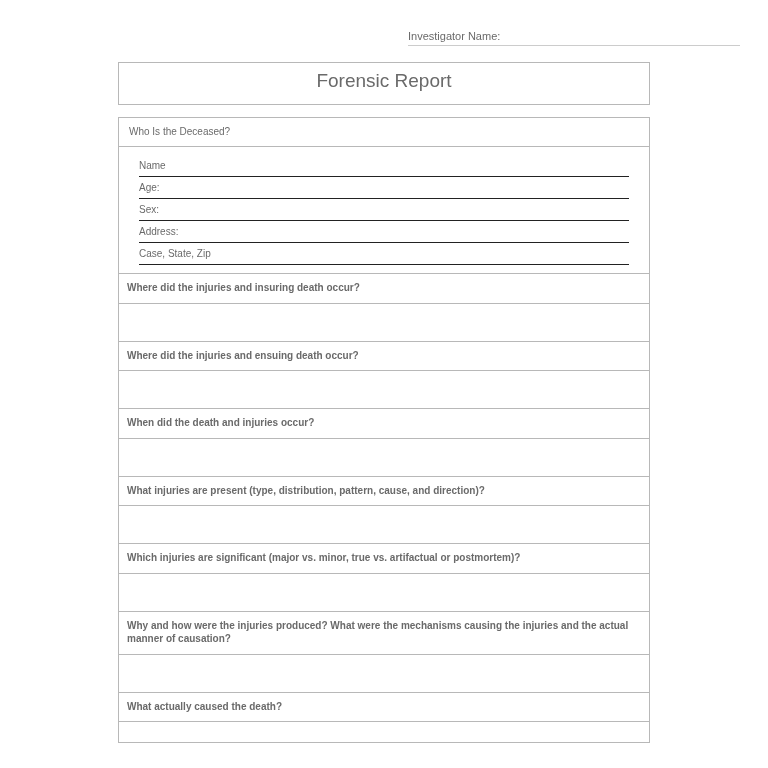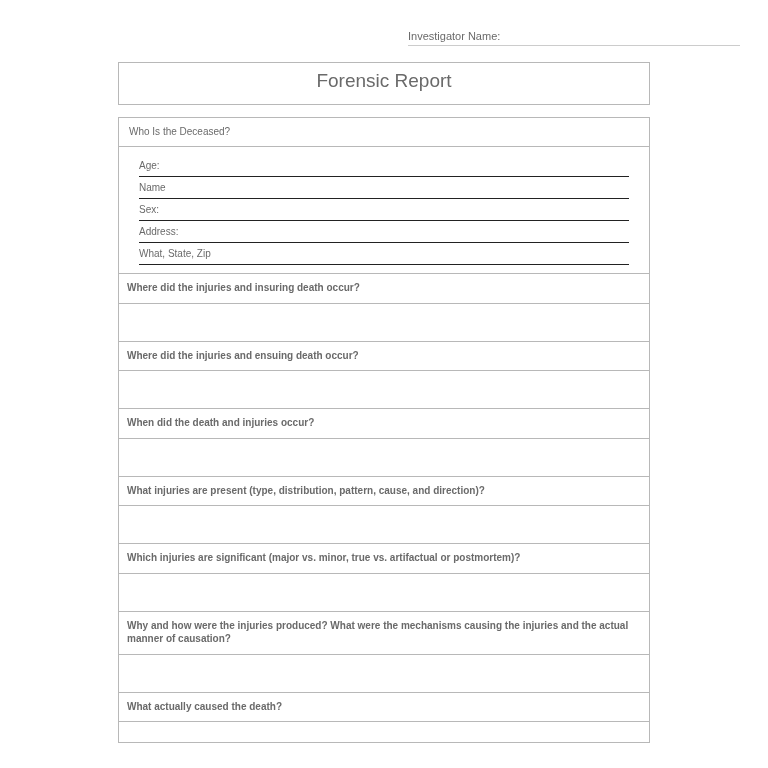--- a/index.html
+++ b/index.html
@@ -77,25 +77,25 @@
   <div class="header-field">Investigator Name:</div>
 </div>
 
 <div class="title-box">Forensic Report</div>
 
 <div class="main-box">
 
   <div class="section-header">Who Is the Deceased?</div>
 
   <div class="deceased-fields">
+    <div class="deceased-field">Name</div>
     <div class="deceased-field">Age:</div>
-    <div class="deceased-field">Name</div>
     <div class="deceased-field">Sex:</div>
     <div class="deceased-field">Address:</div>
-    <div class="deceased-field">What, State, Zip</div>
+    <div class="deceased-field">Case, State, Zip</div>
   </div>
 
   <div class="question-row">Where did the injuries and insuring death occur?</div>
   <div class="answer-space"></div>
 
   <div class="question-row">Where did the injuries and ensuing death occur?</div>
   <div class="answer-space"></div>
 
   <div class="question-row">When did the death and injuries occur?</div>
   <div class="answer-space"></div>

